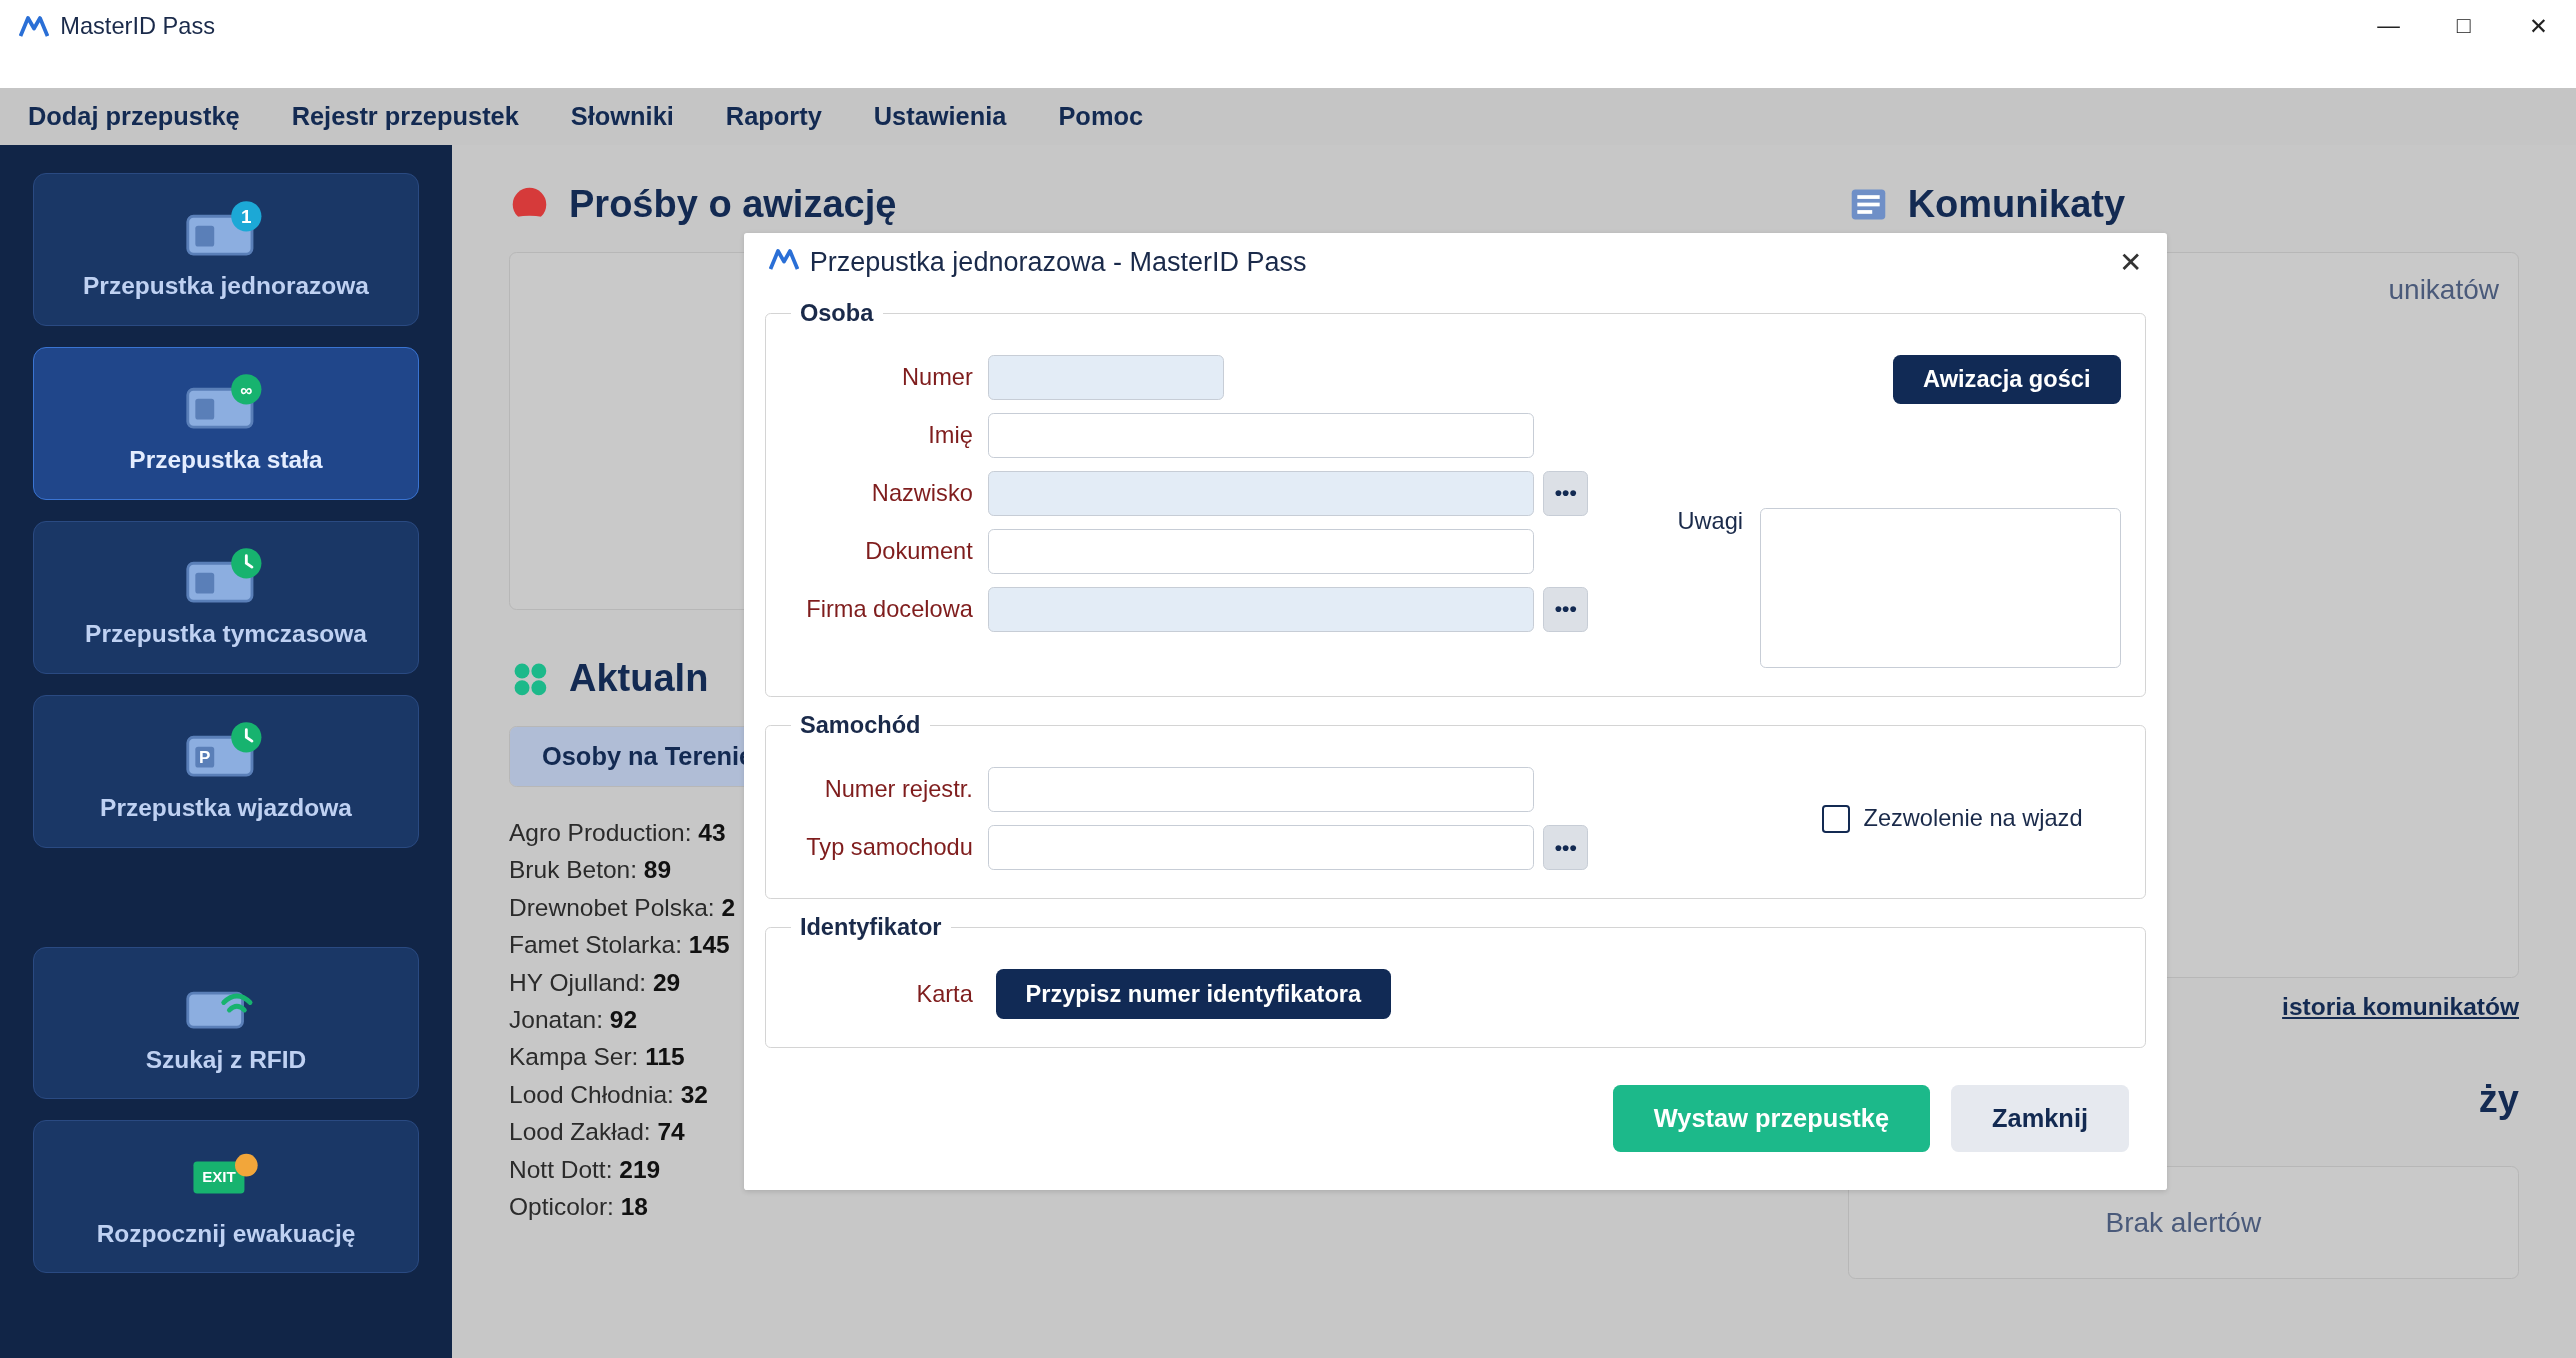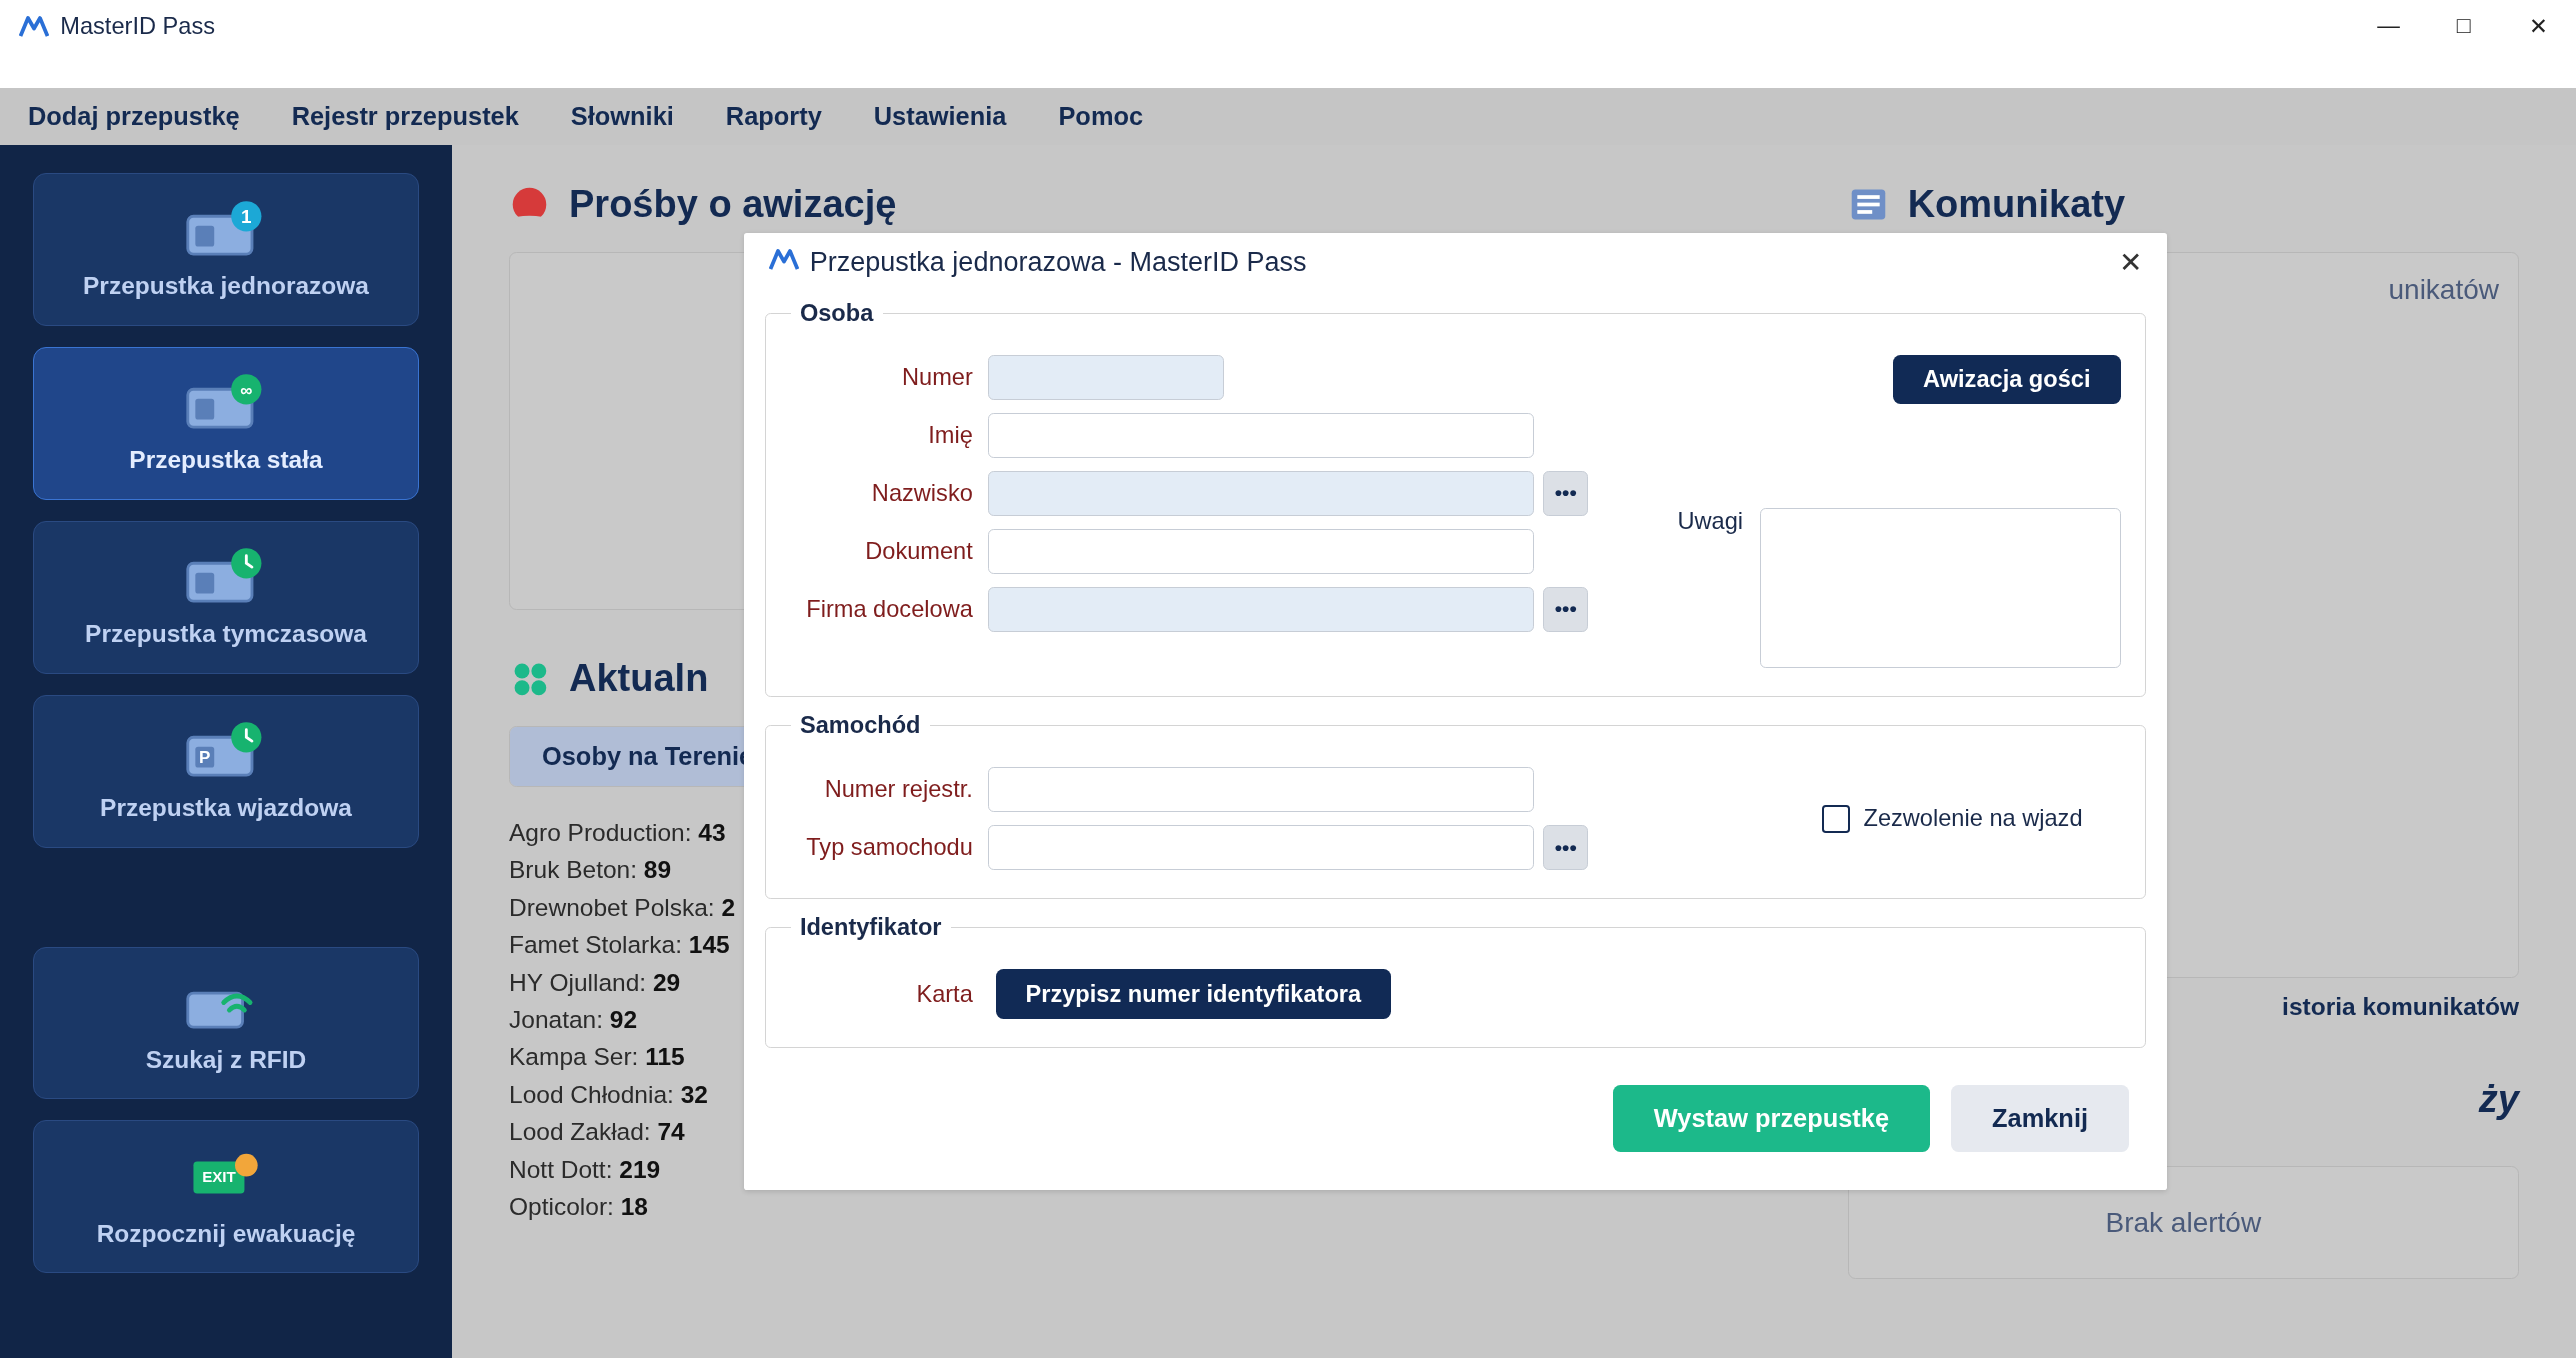--- a/index.html
+++ b/index.html
@@ -120,21 +120,21 @@
   .big-box {
     border: 1.9px solid #b7b7b7;
     border-radius: 7.5px;
     background: #c9c9c9;
     flex: 0 0 auto;
   }
   .requests-box { height: 358px; }
   .messages-box { height: 726px; display:flex; align-items:flex-start; justify-content:center; padding-top:21px; font-size:28px; color:#4a5a7a; }
   .alerts-box { height: 113px; display:flex; align-items:center; justify-content:center; font-size:28px; color:#4a5a7a; margin-top:19px;}
   .link {
-    color:#132a52; font-size:24.5px; font-weight:600;
+    color:#132a52; text-decoration: underline; font-size:24.5px; font-weight:600;
     text-align:right; margin-top:15px;
   }
   .status-title { margin-top: 47px; }
   .tab-strip {
     display:flex;
     background:#d4d4d4;
     border:1.9px solid #b7b7b7;
     border-radius:7.5px;
     overflow:hidden;
     width:fit-content;
@@ -405,21 +405,21 @@
                 <rect x="10" y="28" width="16" height="4" fill="#fff"></rect>
               </svg>
           </span>
           <span>Komunikaty</span>
         </div>
         <div class="big-box messages-box">
           <span style="margin-left:auto; margin-right:19px;">unikatów</span>
         </div>
         <div class="link">istoria komunikatów</div>
 
-        <div class="section-title" style="margin-top:57px;font-style:italic;">
+        <div class="section-title" style="margin-top:57px;">
           <span style="margin-left:auto;">ży</span>
         </div>
         <div class="big-box alerts-box">
           <span>Brak alertów</span>
         </div>
       </div>
 
       <div class="overlay">
         <div class="dlg-title">
           <span class="logo">

